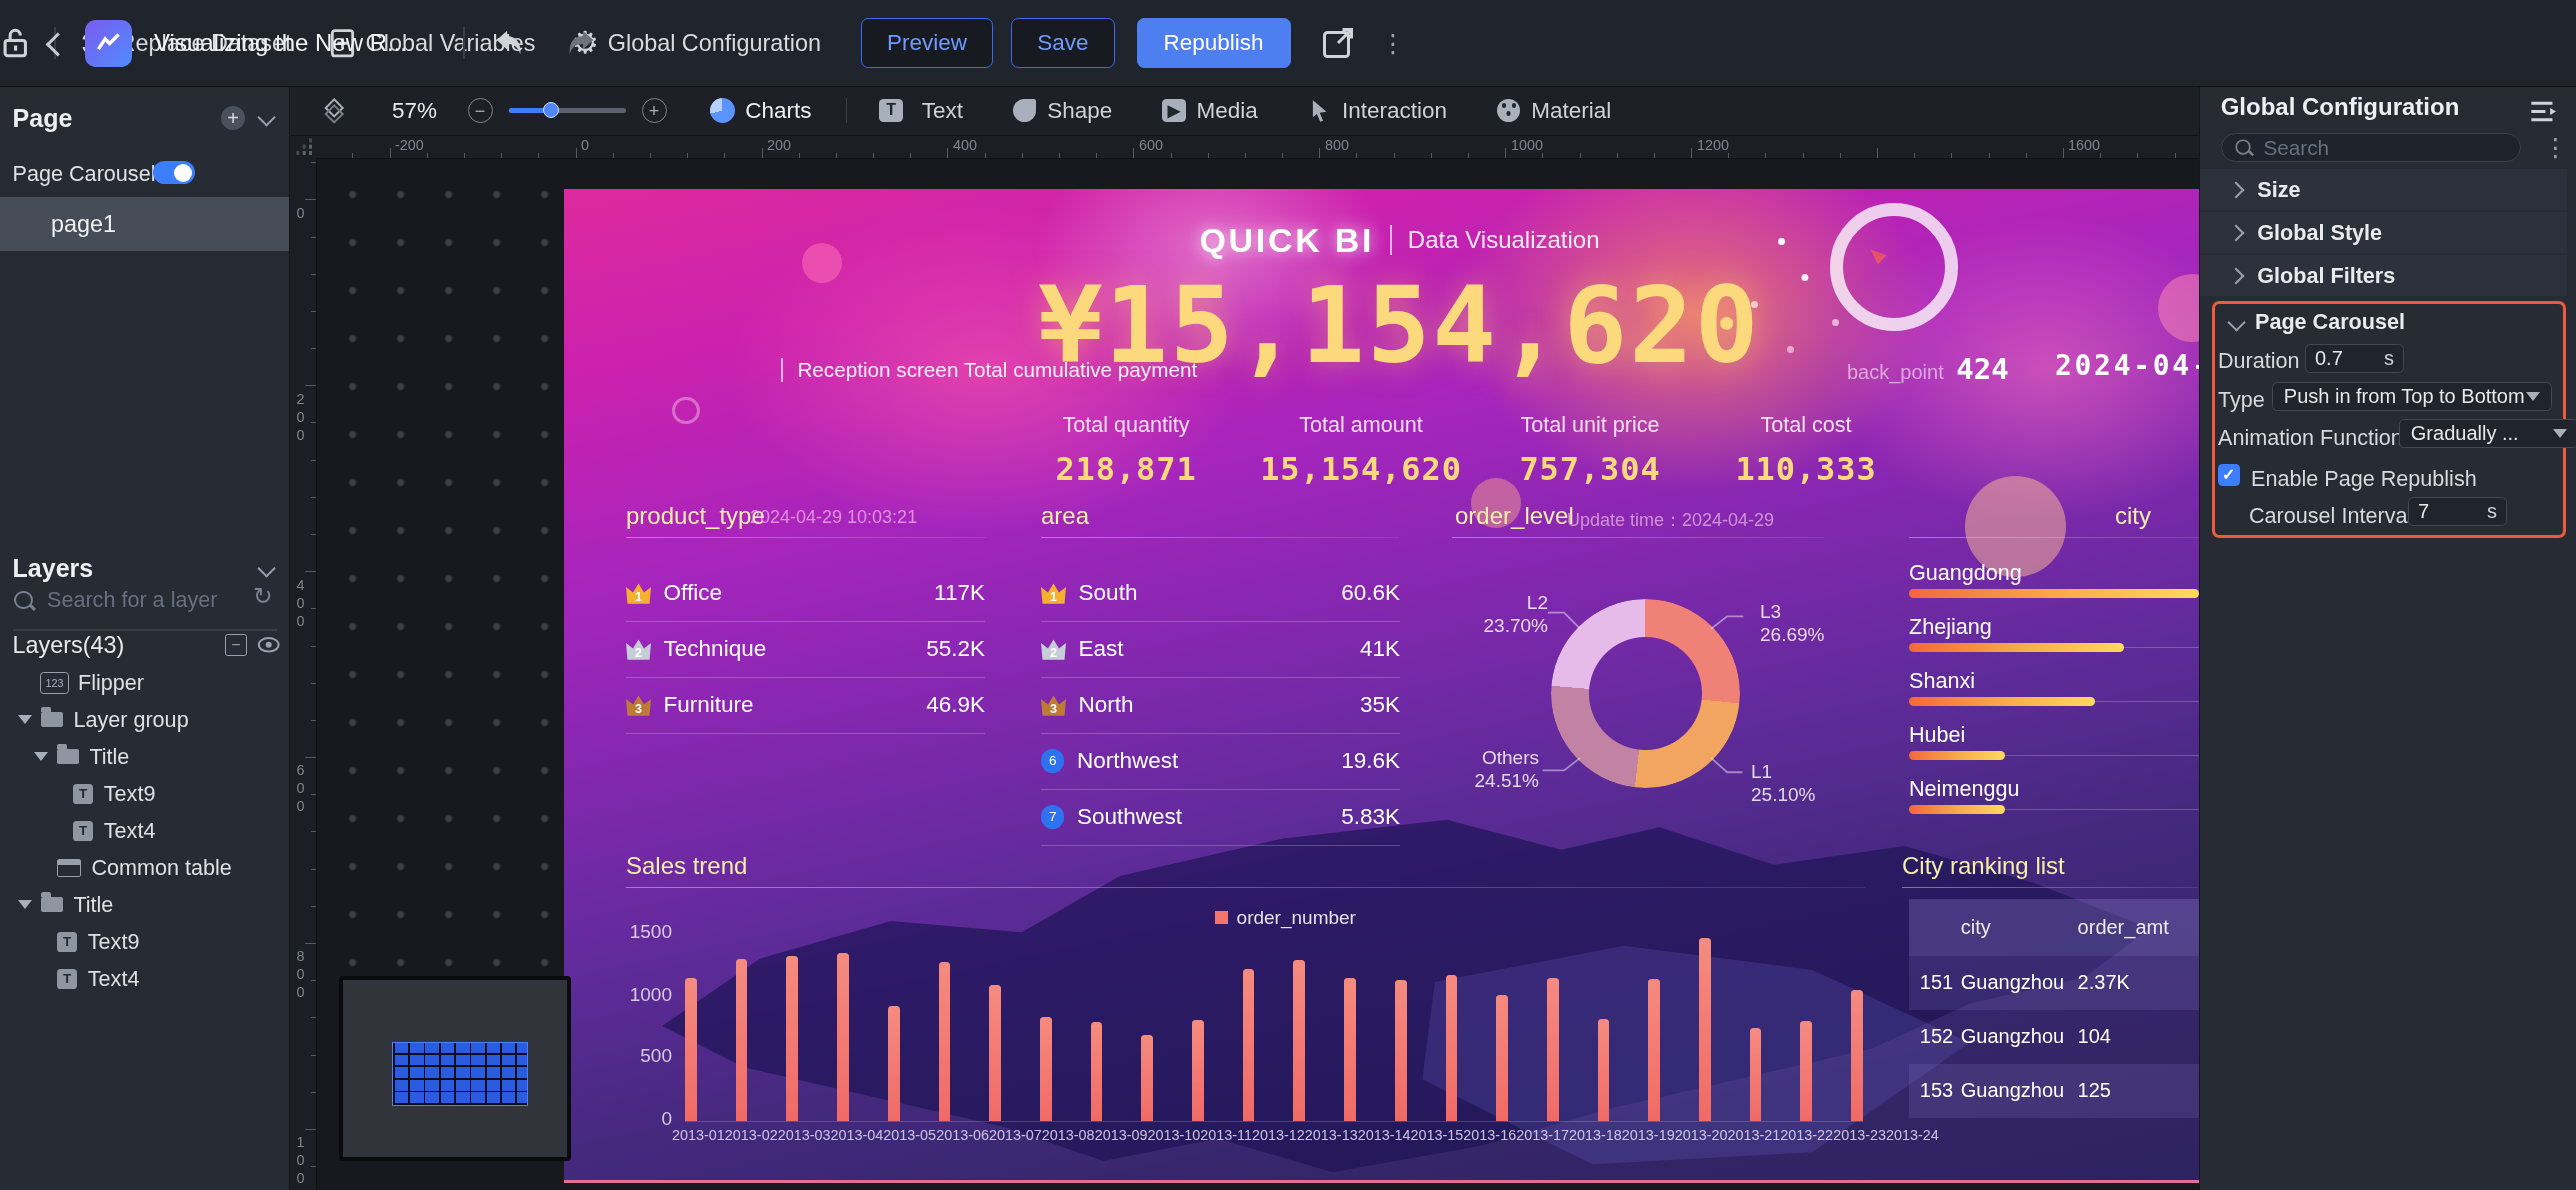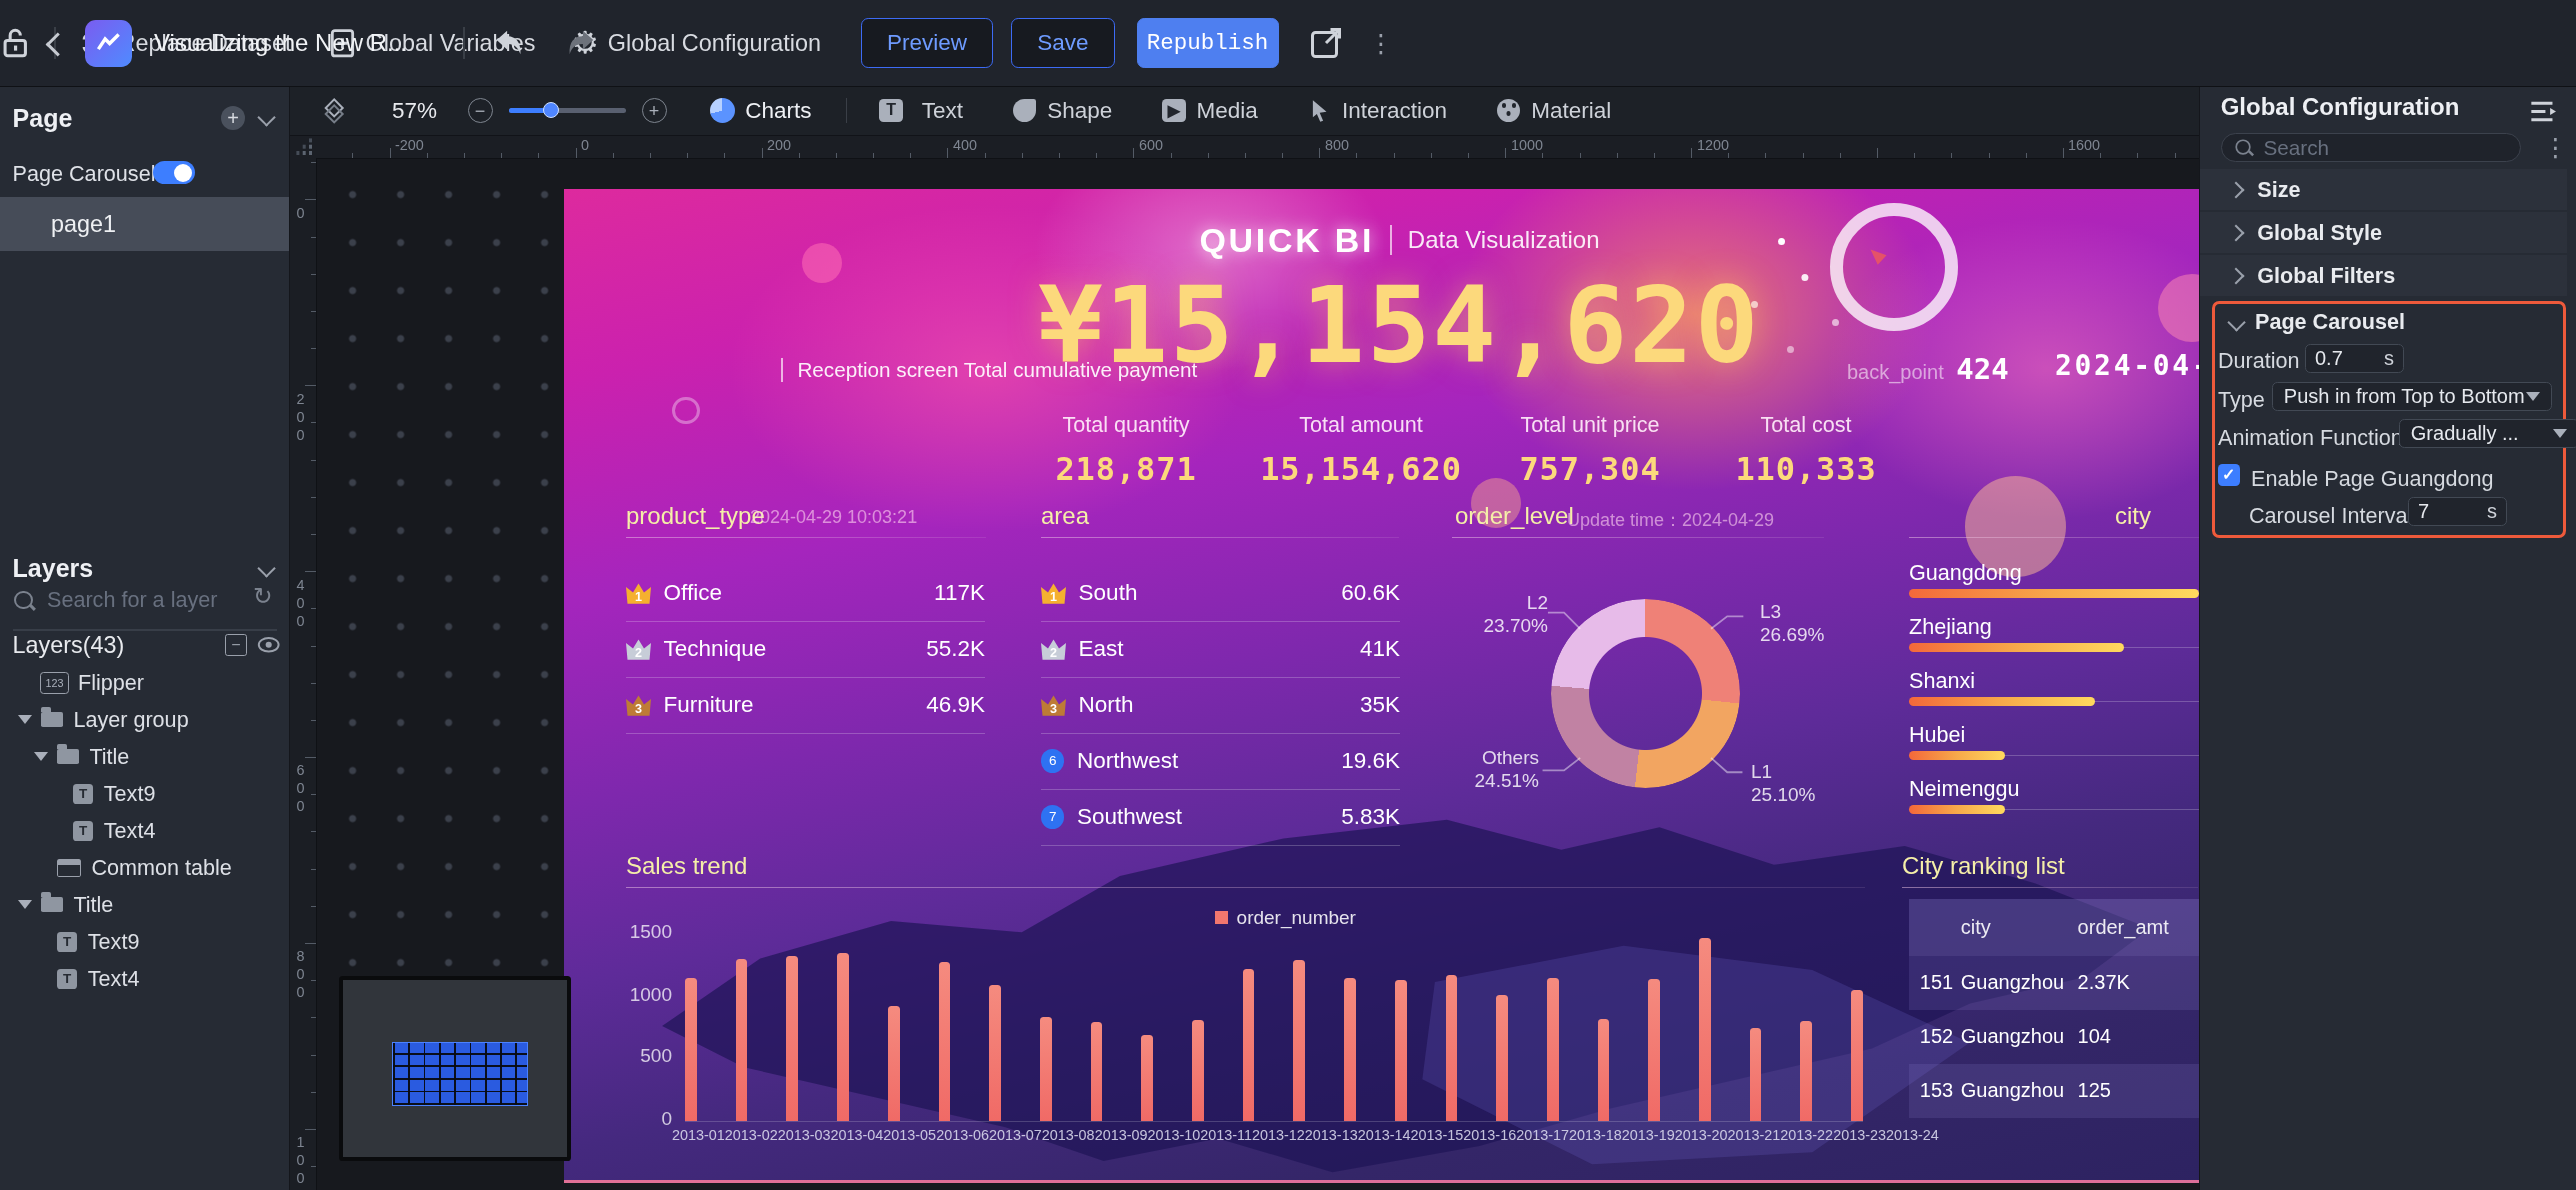--- a/index.html
+++ b/index.html
@@ -189,21 +189,21 @@
             <path d="M11 8 v8 M7 12 h8" stroke="#cfd3da" stroke-width="2.2"></path>
           </svg>
         <span>Global Variables</span>
       </div>
       <div class="tb-act" style="margin-left:36px;">
         <span class="uni" style="font-size:30.5px;color:#cfd3da;line-height:1;">⚙</span>
         <span>Global Configuration</span>
       </div>
       <div class="btn ghost" style="width:132px;margin-left:40px;">Preview</div>
       <div class="btn ghost" style="width:104px;margin-left:18px;">Save</div>
-      <div class="btn primary" style="width:142px;margin-left:21.6px;font-family:Liberation Mono, monospace;">Republish</div>
+      <div class="btn primary" style="width:154px;margin-left:21.6px;">Republish</div>
       <svg width="36" height="36" viewBox="0 0 24 24" style="margin-left:29px;">
           <rect x="3" y="5" width="16" height="16" rx="2" fill="none" stroke="#cfd3da" stroke-width="2"></rect>
           <path d="M12 12 L21 3 M15 3 h6 v6" fill="none" stroke="#cfd3da" stroke-width="2"></path>
         </svg>
       <span class="kebab" style="margin-left:25px;">⋮</span>
     </div>
   </header>
 
   <aside id="sidebar">
     <div class="abs panel-h" style="left:12.6px;top:18px;">Page</div>
@@ -696,21 +696,21 @@
       <span class="caret"></span>
     </div>
 
     <span class="fld" style="left:18px;top:339px;">Animation Function</span>
     <div class="sel" style="left:199px;top:333px;width:180px;height:29px;">
       <span>Gradually ...</span>
       <span class="caret"></span>
     </div>
 
     <div id="cfg-check">✓</div>
-    <span class="fld" style="left:51px;top:380px;">Enable Page Guangdong</span>
+    <span class="fld" style="left:51px;top:380px;">Enable Page Republish</span>
 
     <span class="fld" style="left:49px;top:417px;">Carousel Interval</span>
     <div class="inp" style="left:208px;top:411px;width:99px;height:29px;">
       <span>7</span>
       <span class="suffix">s</span>
     </div>
   </aside>
 </div>
 
 

